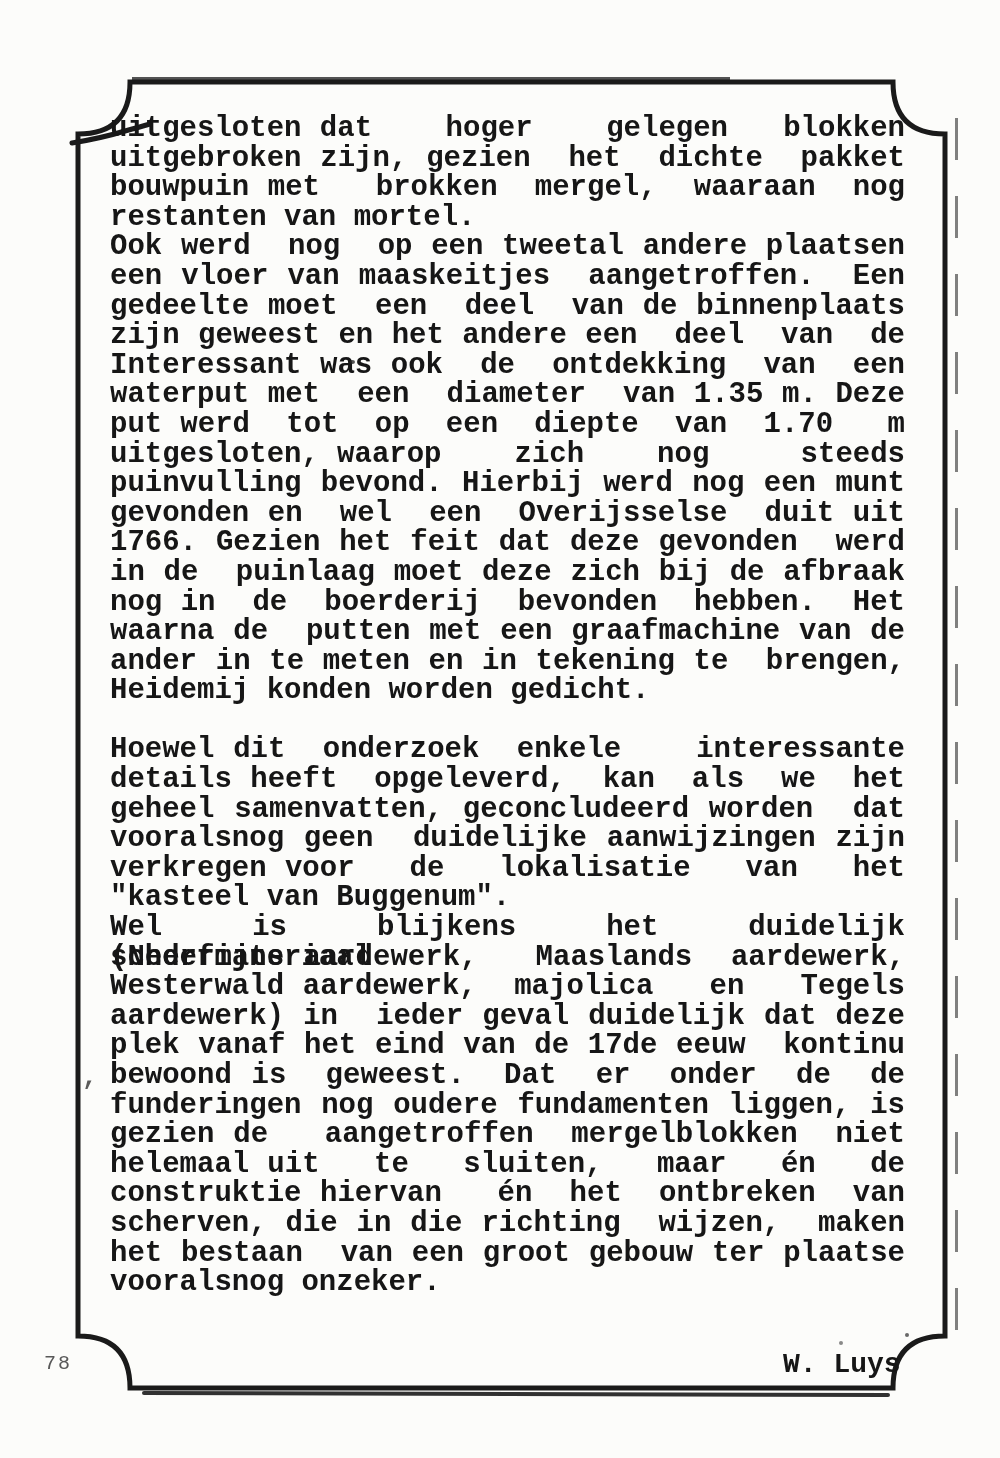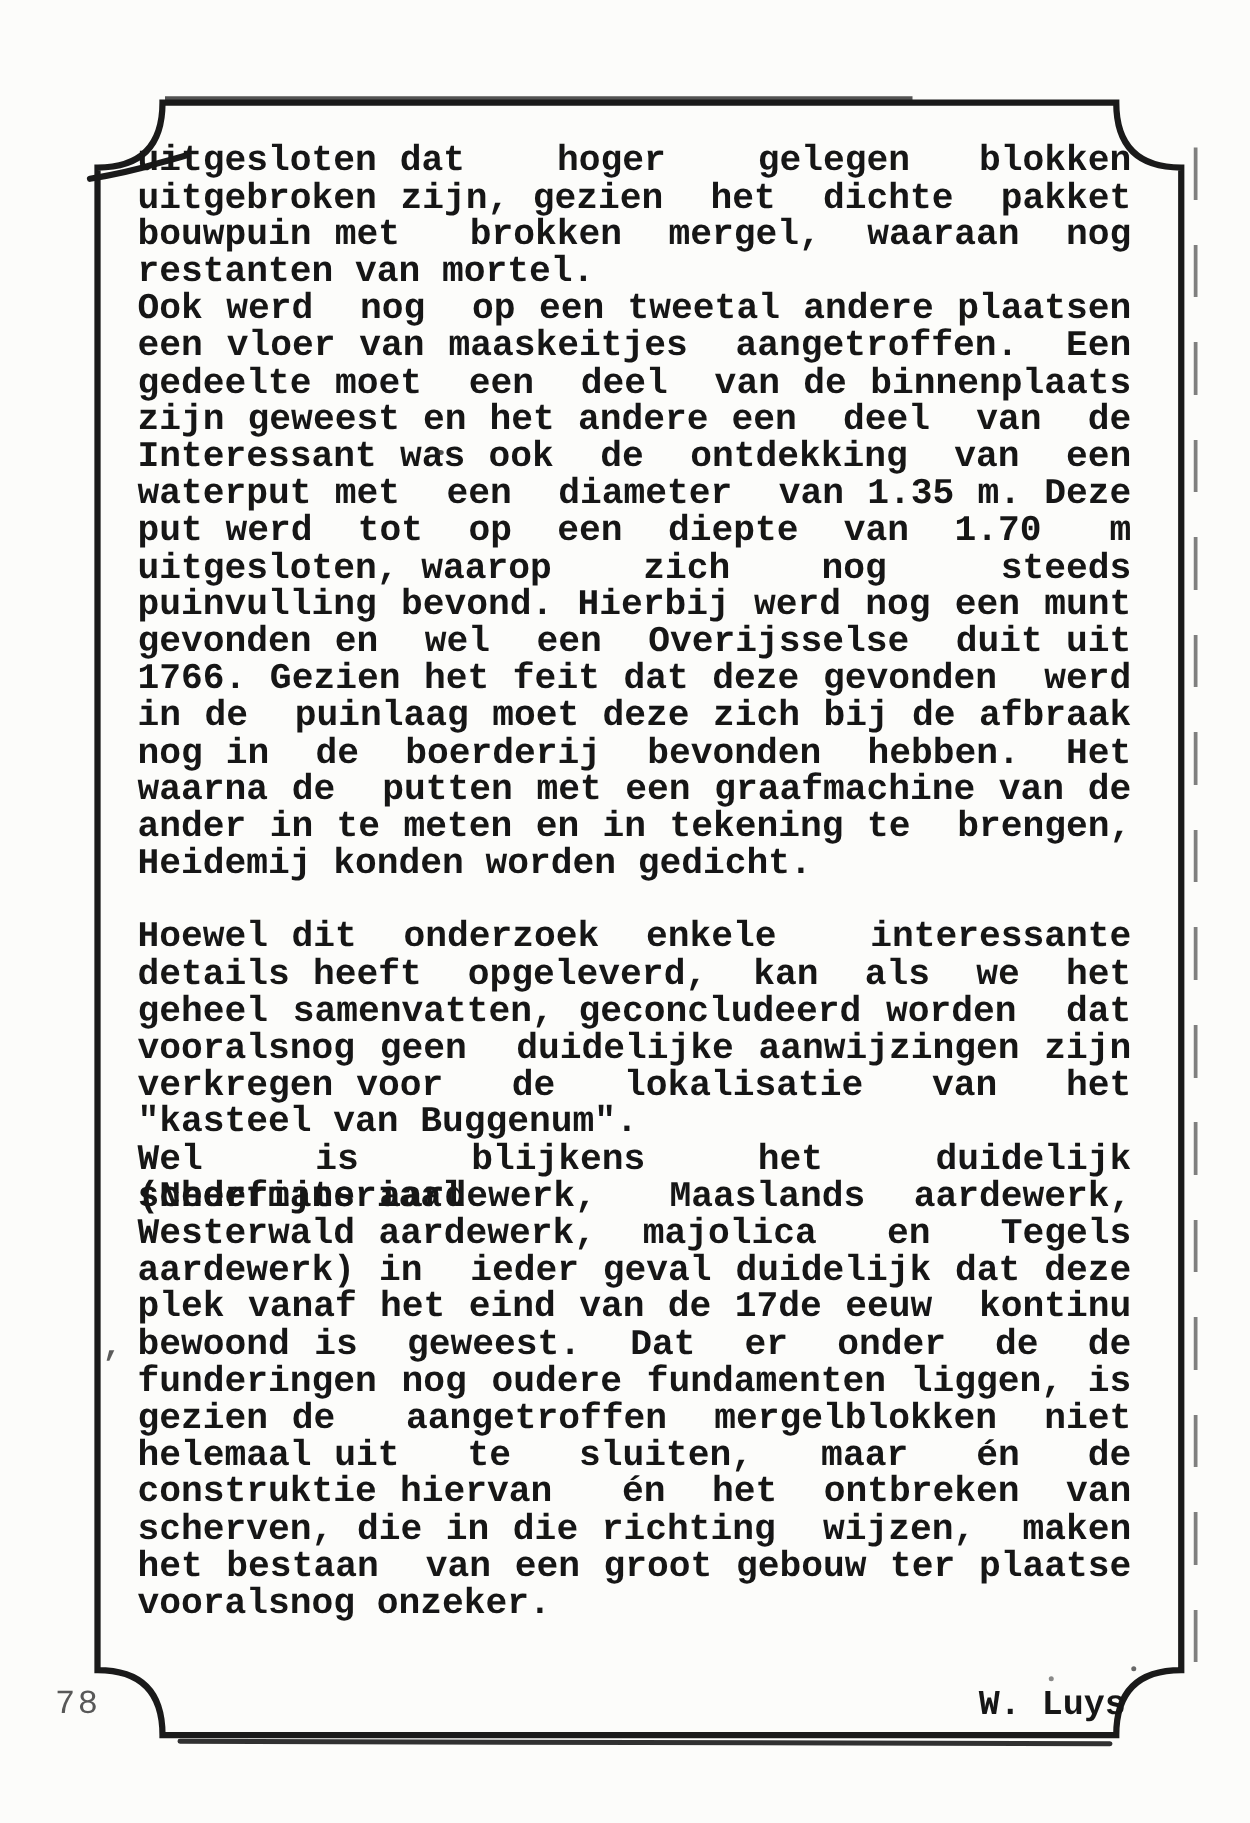--- a/index.html
+++ b/index.html
@@ -44,21 +44,21 @@
     font-size: 28px;
     font-weight: 700;
     line-height: 29.6px;
     white-space: pre;
     margin-left: 31px;
   }
   .page-number {
     position: absolute;
     left: 44px;
     top: 1349px;
-    font-size: 27px;
+    font-size: 20px;
     font-weight: 400;
     color: #585858;
     letter-spacing: 2px;
     line-height: 30px;
   }
   .scan-edge {
     position: absolute;
     left: 955px;
     top: 118px;
     width: 3px;

